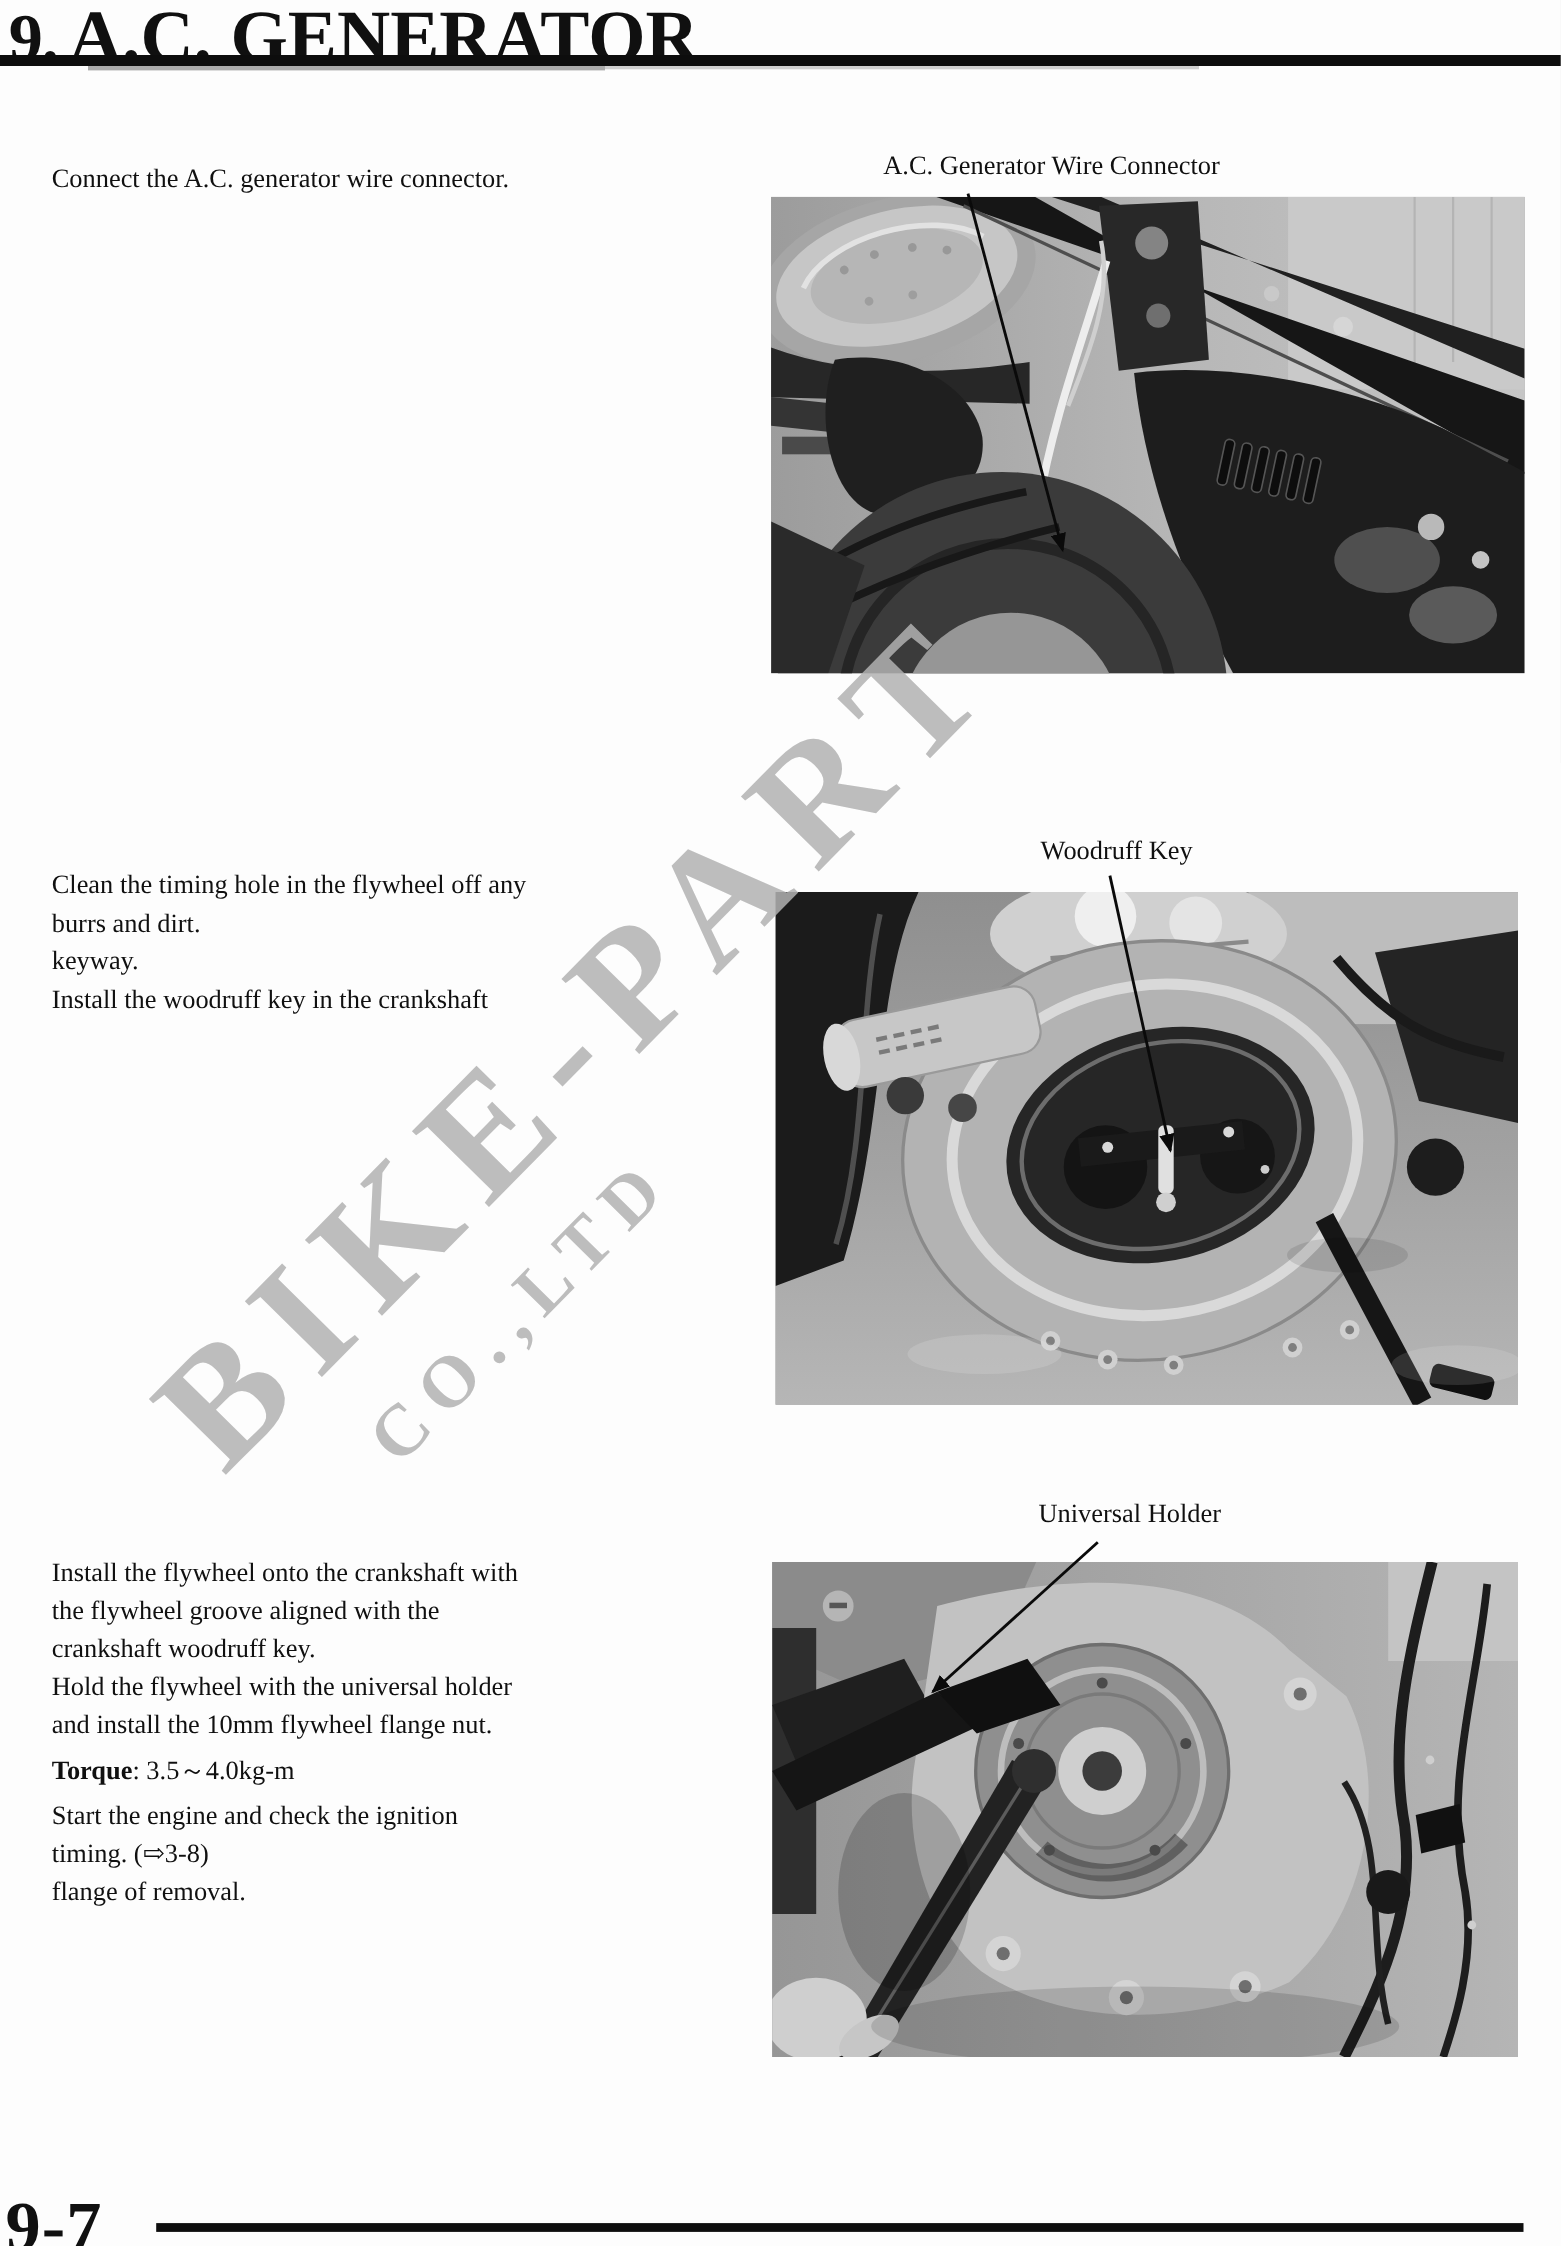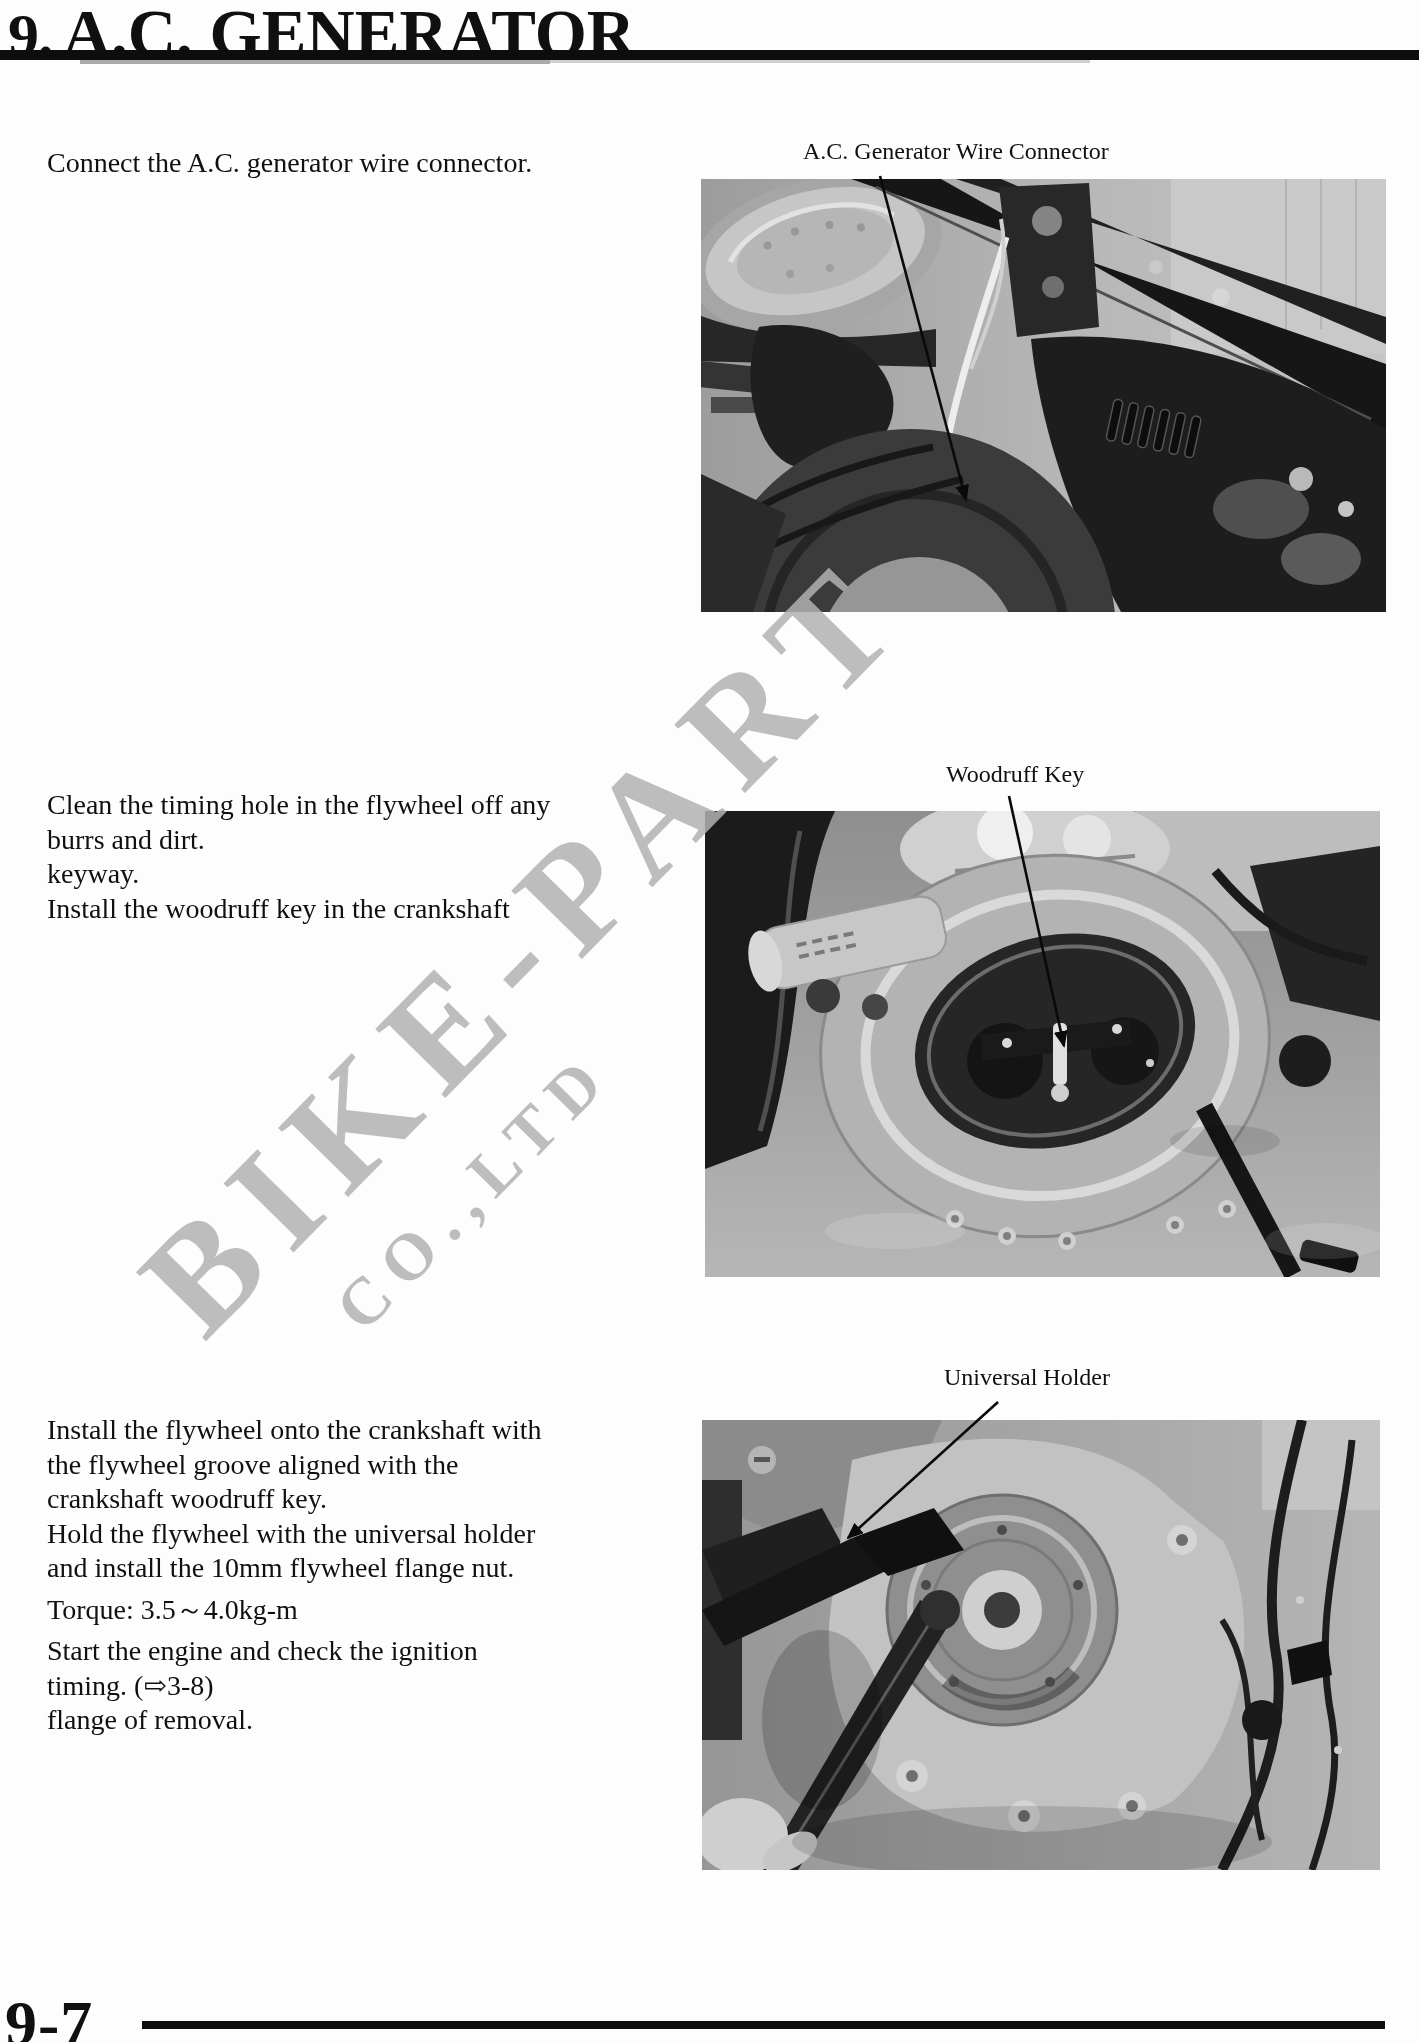--- a/index.html
+++ b/index.html
@@ -10,28 +10,28 @@
     color:#101010;
   }
   
   .title-row{position:absolute;left:8px;top:0;display:flex;align-items:baseline;white-space:nowrap;}
   .chapter-no{font-size:62px;font-weight:bold;letter-spacing:-1px;line-height:1;}
   .chapter-title{font-size:67px;font-weight:bold;margin-left:10px;letter-spacing:0;line-height:1;}
   .rule-black{position:absolute;left:0;top:50px;width:1419px;height:10px;background:#0d0d0d;}
   .rule-gray-a{position:absolute;left:80px;top:60px;width:470px;height:4px;background:#ababab;}
   .rule-gray-b{position:absolute;left:550px;top:60px;width:540px;height:3px;background:#cfcfcf;}
   
-  .tblock{position:absolute;left:47px;font-size:28px;line-height:34.5px;letter-spacing:0;}
+  .tblock{position:absolute;left:47px;font-size:24px;line-height:34.5px;letter-spacing:0;}
   .tblock .ln{display:block;}
   .t1{top:146px;}
   .t2{top:788px;}
   .t3{top:1413px;width:660px;}
   .t3 p{margin:0;}
   .t3 p.torque{margin:7px 0;}
-  .b{font-weight:normal;}
+  .b{font-weight:bold;}
   
   .caption{position:absolute;font-size:24px;line-height:34px;white-space:nowrap;}
   .cap1{left:803px;top:134px;}
   .cap2{left:946px;top:757px;}
   .cap3{left:944px;top:1360px;}
   
   .photo{position:absolute;margin:0;padding:0;background:#9a9a9a;z-index:1;}
   .photo svg{display:block;width:100%;height:100%;}
   .ph1{left:701px;top:179px;width:685px;height:433px;}
   .ph2{left:705px;top:811px;width:675px;height:466px;}

